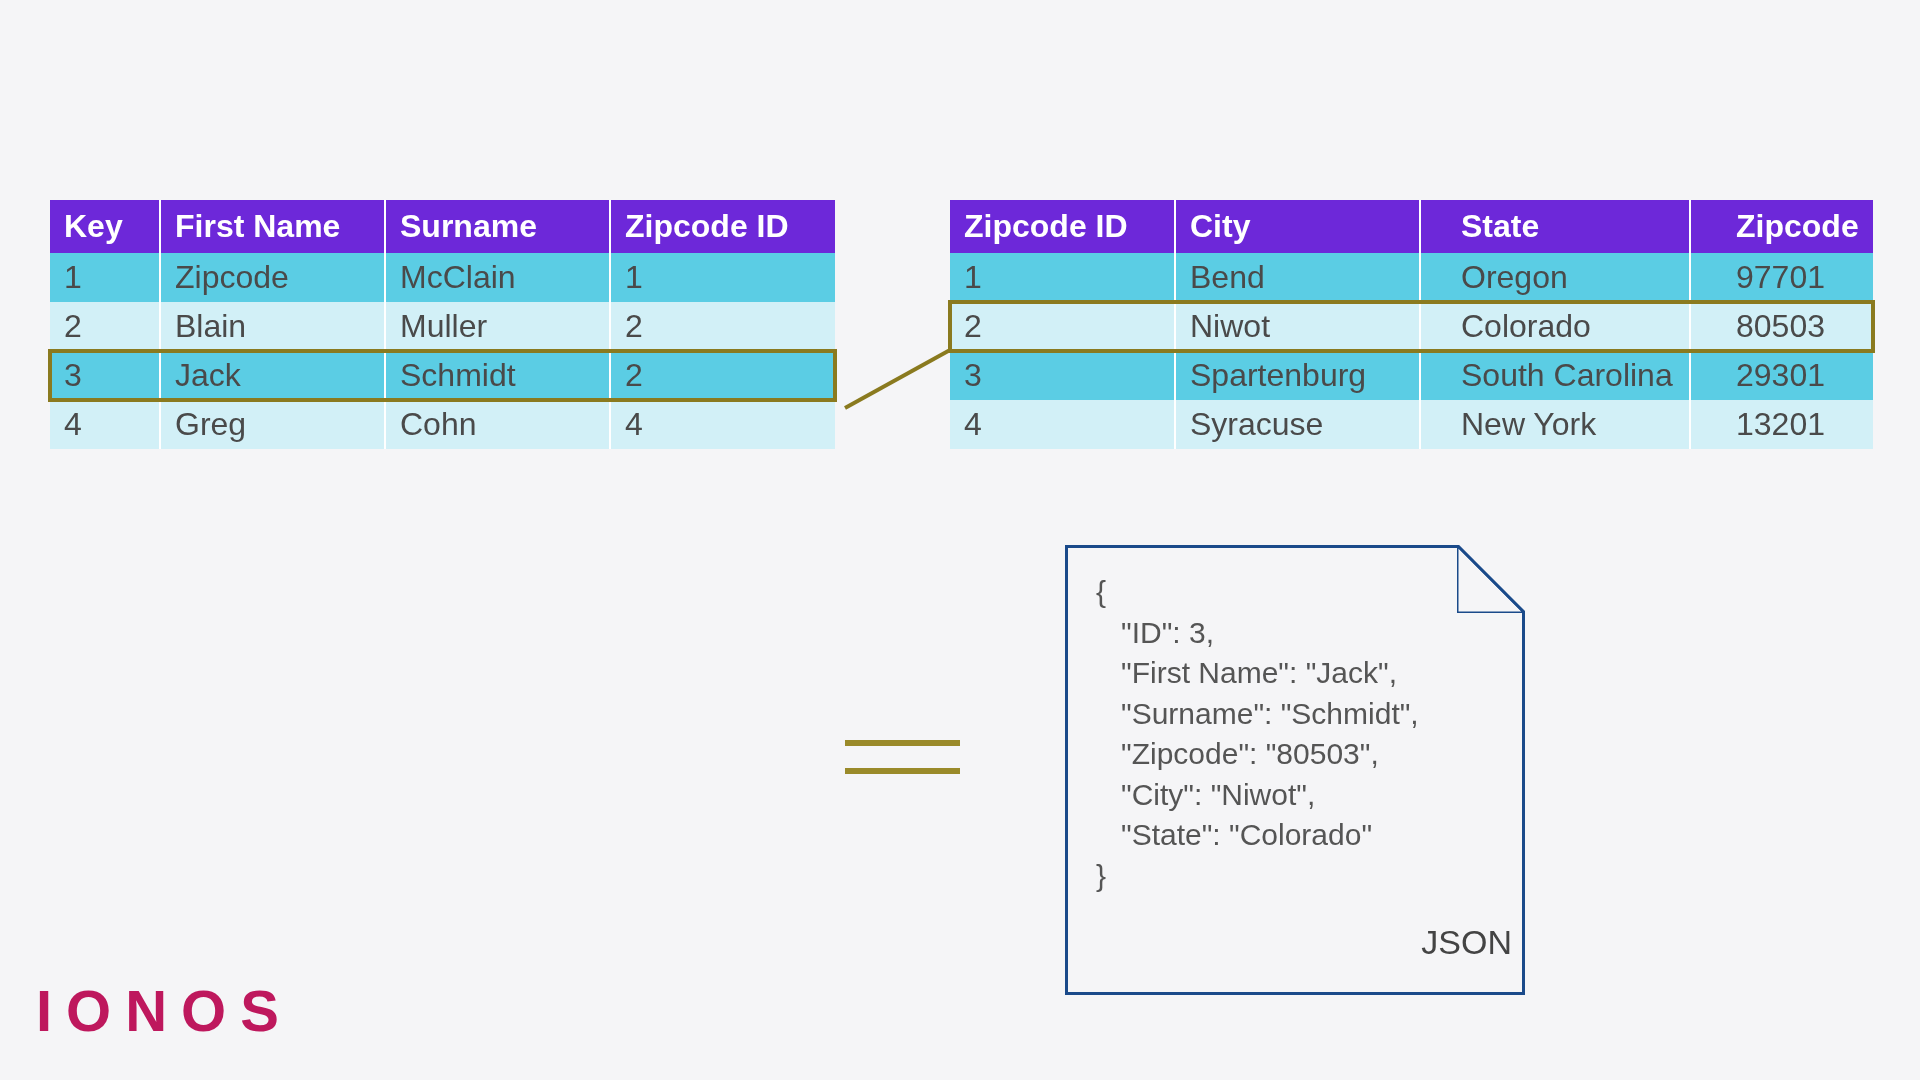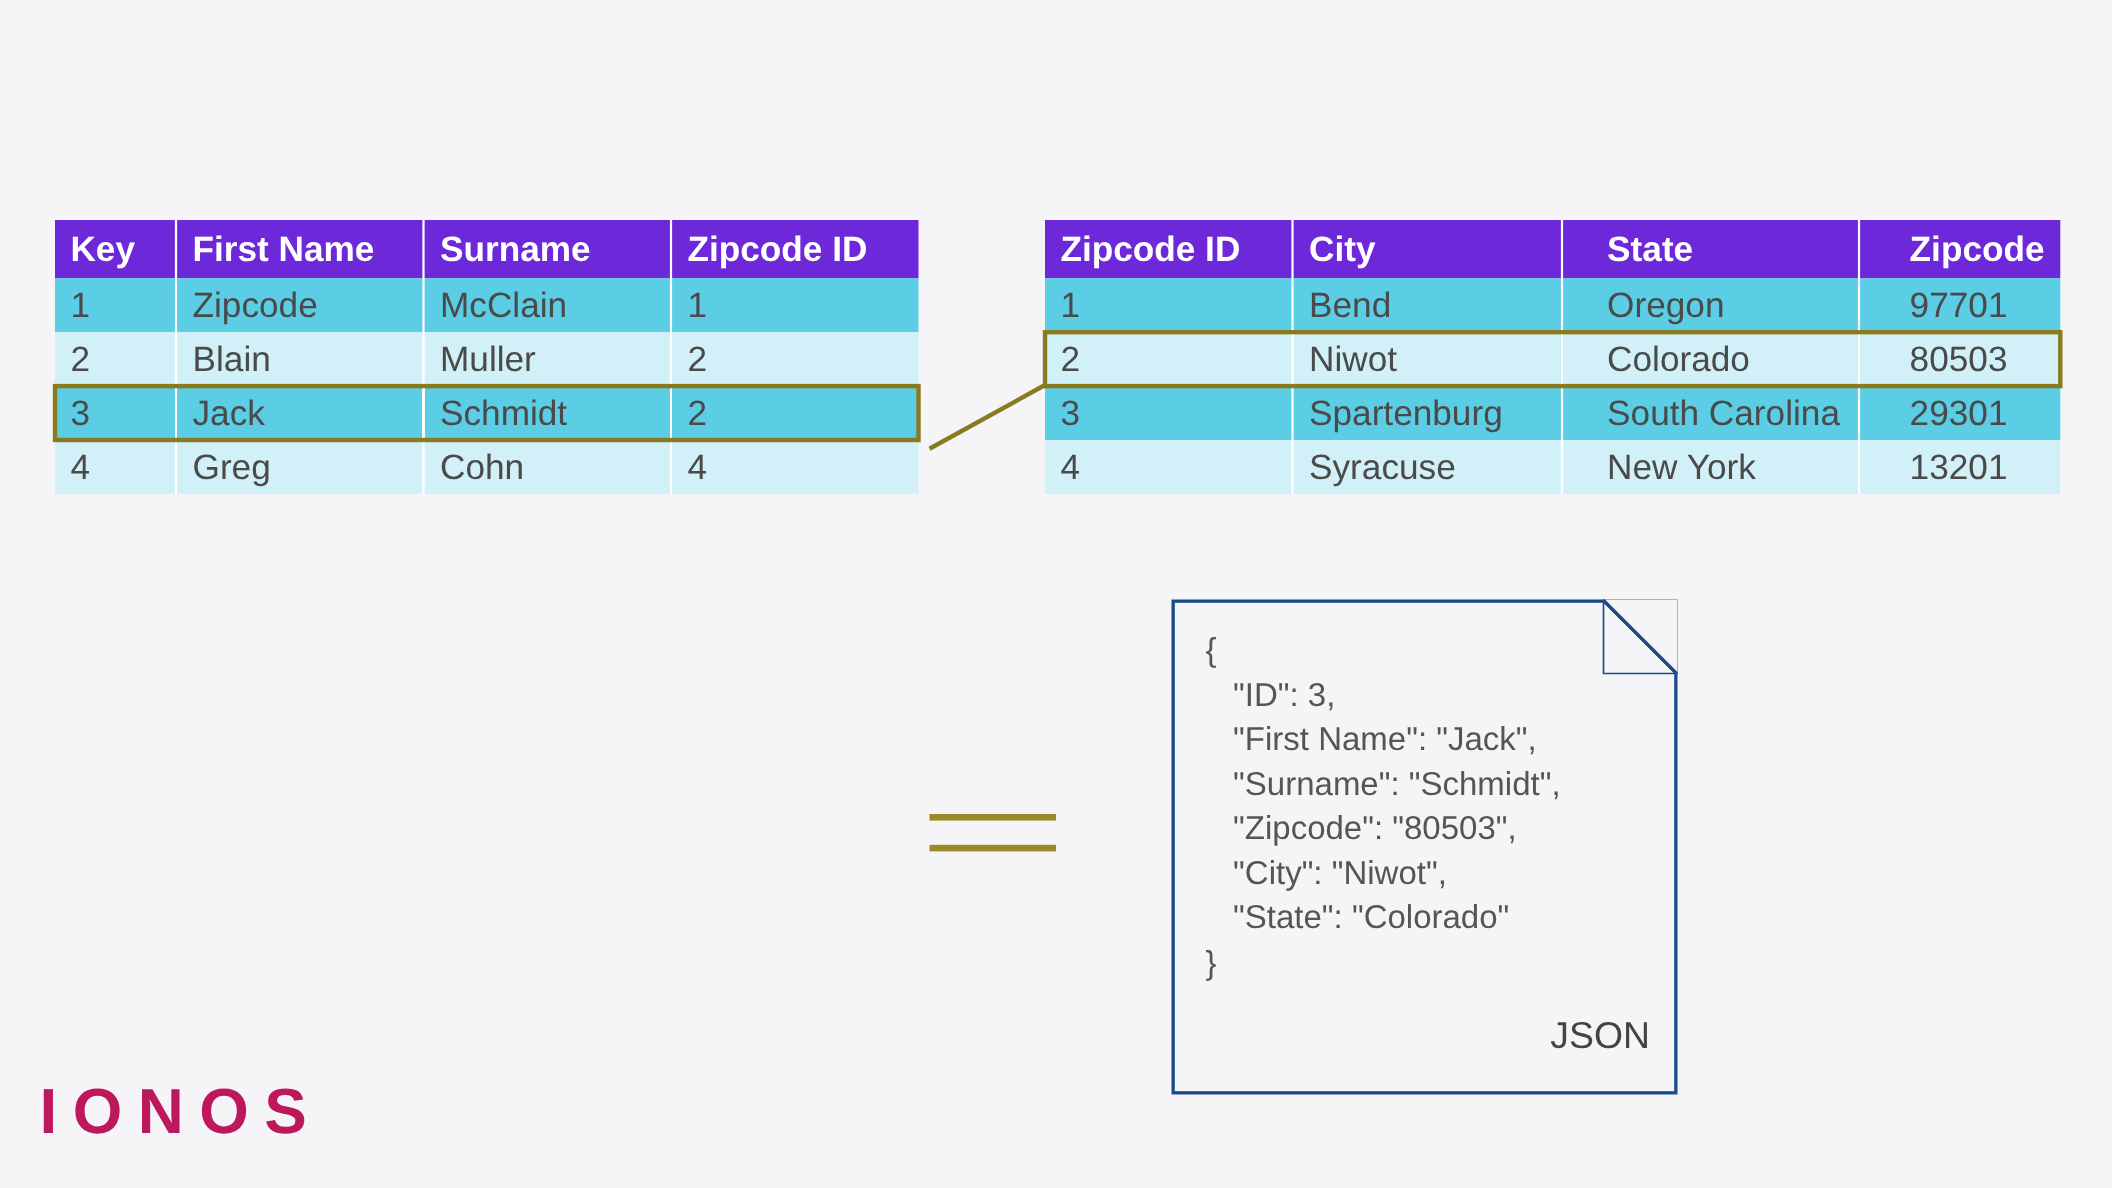--- a/index.html
+++ b/index.html
@@ -83,21 +83,21 @@
     right: -3px; top: -3px;
     width: 68px; height: 68px;
   }
   #json-doc pre {
     font-family: "Segoe UI", Arial, sans-serif;
     white-space: pre;
     line-height: 1.35;
   }
   #json-doc .label {
     position: absolute;
-    right: 22px;
+    right: 10px;
     bottom: 30px;
     font-size: 34px;
     color: #444;
   }
 
   #logo {
     position: absolute;
     left: 36px;
     bottom: 36px;
     font-size: 58px;

